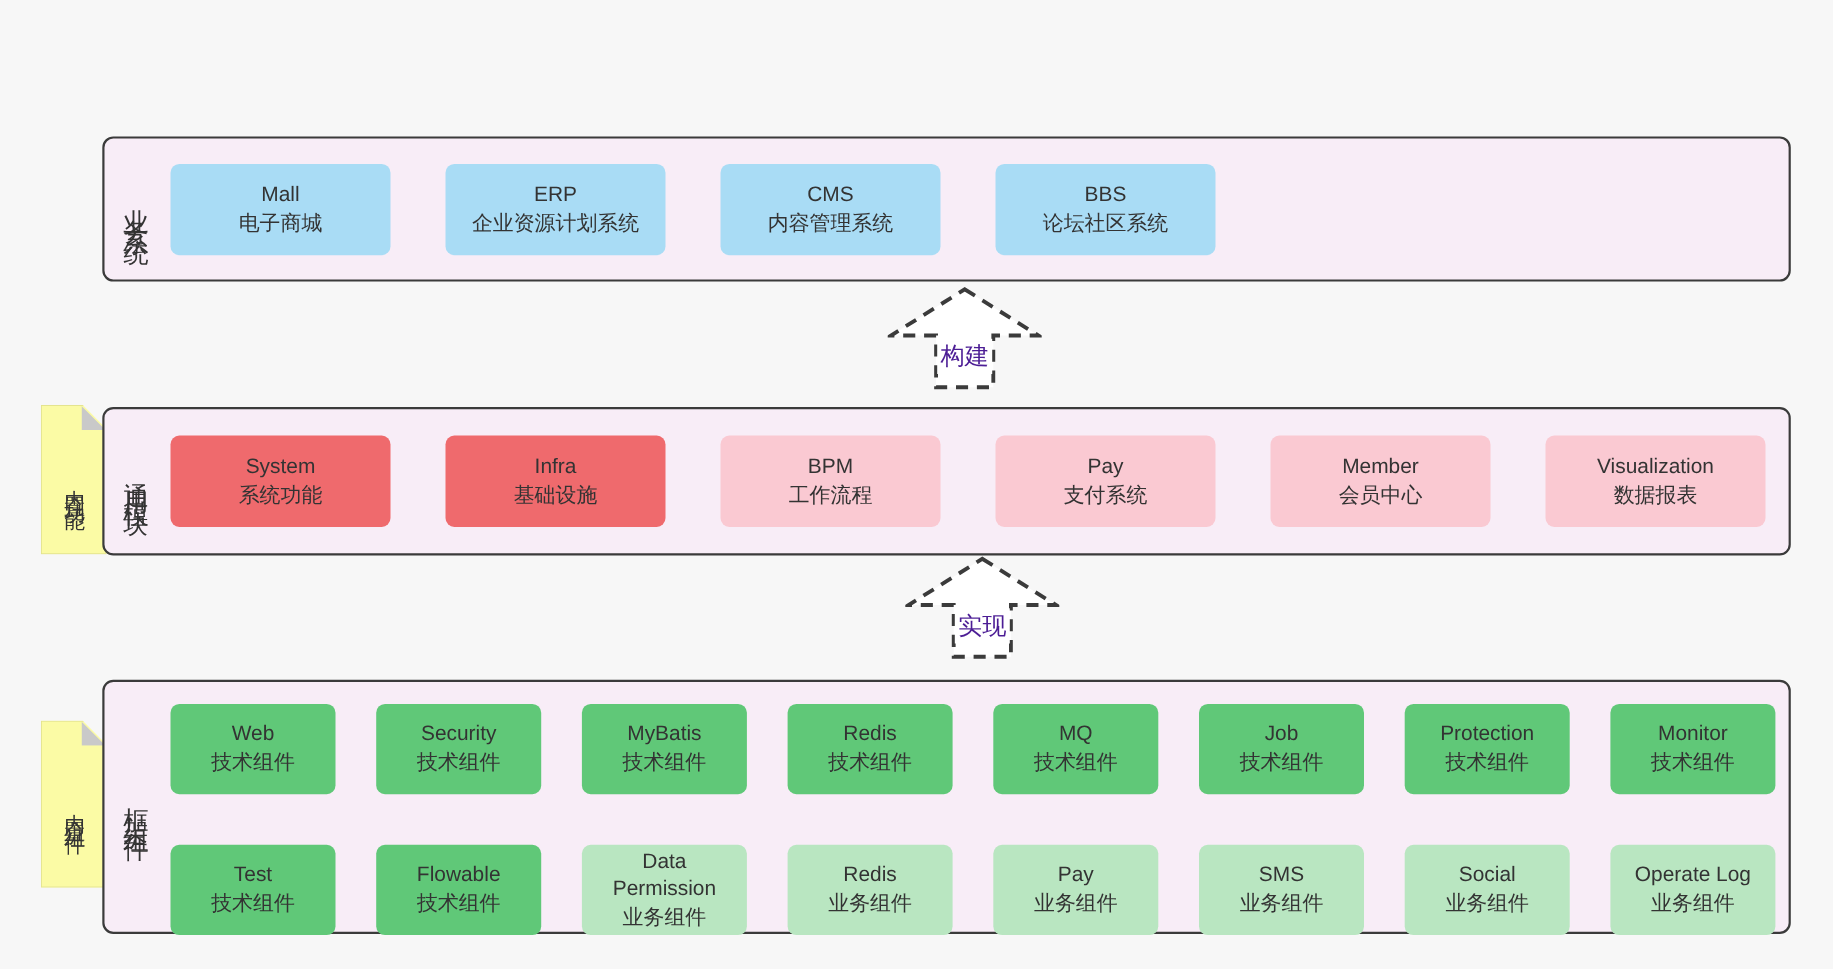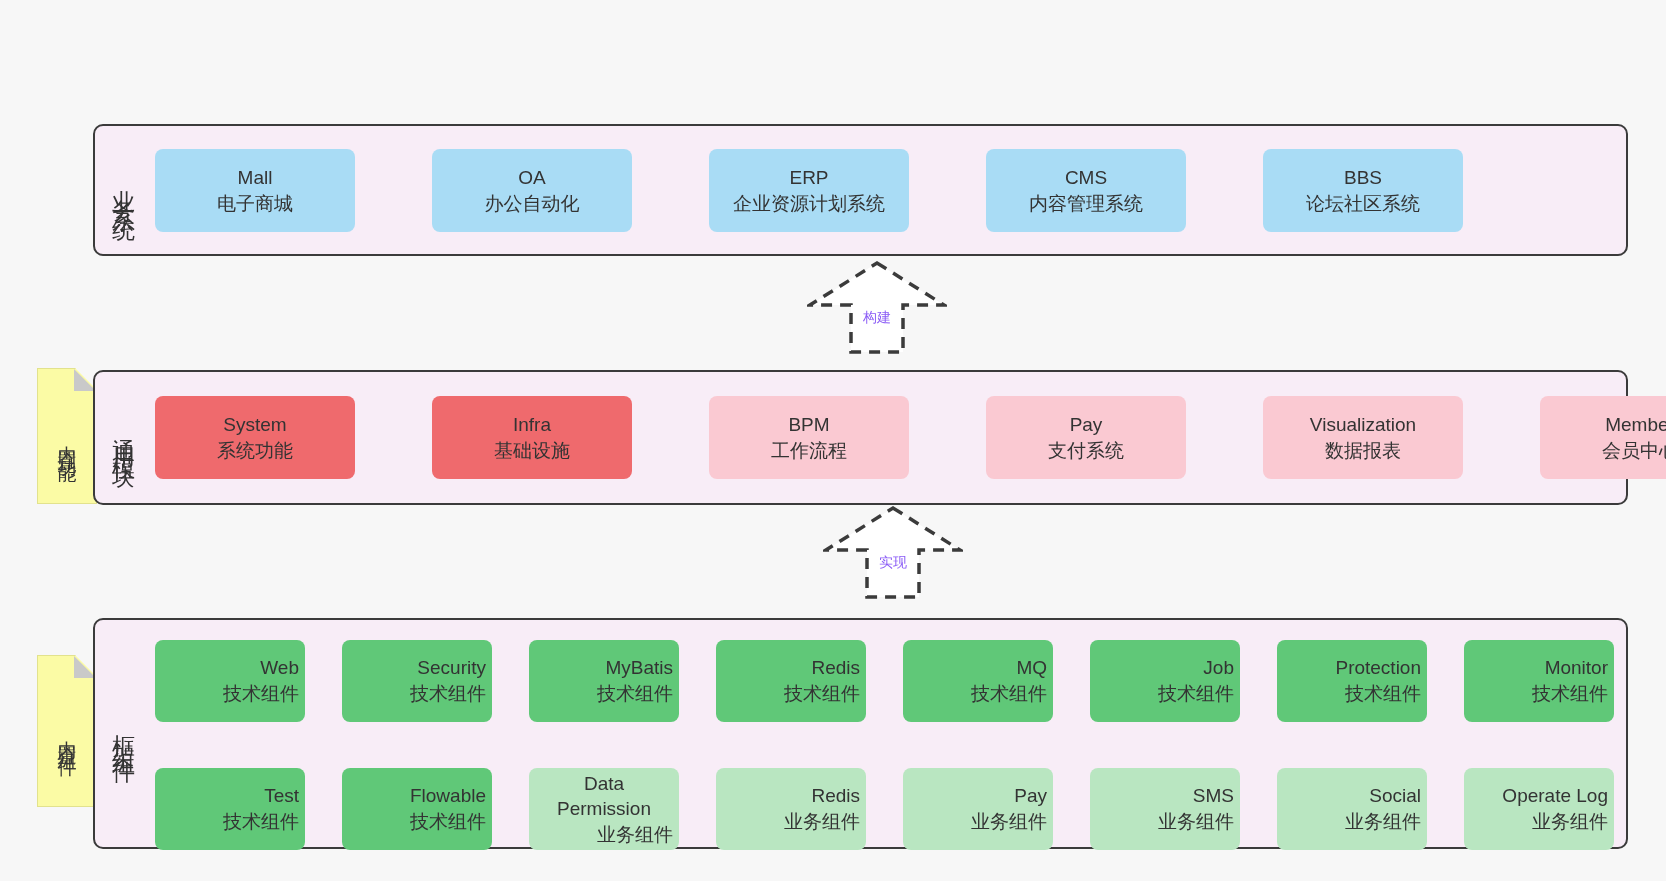--- a/index.html
+++ b/index.html
@@ -34,59 +34,59 @@
     color:#333;
     white-space:nowrap;
   }
 
   
   .box-row{
     position:absolute;
     left:60px;
     display:flex;
   }
-  .row-6{gap:77px;}
+  .row-6{gap:50px;}
   .row-8{gap:37px;}
   .box{
     box-sizing:border-box;
     border-radius:8px;
     display:flex;
     flex-direction:column;
     align-items:center;
     justify-content:center;
     text-align:center;
     font-size:19px;
     line-height:1.35;
     color:#333;
     padding:4px 6px;
   }
   .row-6 .box{width:200px;height:83px;}
-  .row-8 .box{width:150px;height:82px;align-items:flex-end;}
+  .row-8 .box{width:150px;height:82px;}
   .blue{background:#a9dcf5;}
   .red{background:#ef6a6d;}
   .pink{background:#fac9d2;}
   .green{background:#60c878;}
   .lightgreen{background:#b9e6c1;}
 
   
   .arrow{
     position:absolute;
     width:140px;height:95px;
     z-index:2;
   }
   .arrow svg{display:block;width:100%;height:100%;}
   .arrow-label{
     position:absolute;
     left:50%;top:48px;
     transform:translateX(-50%);
     background:#fff;
     padding:1px 3px;
-    font-size:14px;
+    font-size:22px;
     white-space:nowrap;
-    color:#8b5cf6;
+    color:#4c1d95;
   }
 
   
   .note{
     position:absolute;
     left:37px;
     width:58px;
     background:#fbfba5;
     border:1px solid #e2e28d;
     z-index:1;
@@ -126,24 +126,20 @@
   </div>
 
   <div class="band" style="top:124px;height:128px;">
     <div class="band-label">业务系统</div>
     <div class="box-row row-6" style="top:23px;">
       <div class="box blue">
         <span>Mall</span>
         <span>电子商城</span>
       </div>
       <div class="box blue">
-        <span>OA</span>
-        <span>办公自动化</span>
-      </div>
-      <div class="box blue">
         <span>ERP</span>
         <span>企业资源计划系统</span>
       </div>
       <div class="box blue">
         <span>CMS</span>
         <span>内容管理系统</span>
       </div>
       <div class="box blue">
         <span>BBS</span>
         <span>论坛社区系统</span>
@@ -171,26 +167,26 @@
       </div>
       <div class="box pink">
         <span>BPM</span>
         <span>工作流程</span>
       </div>
       <div class="box pink">
         <span>Pay</span>
         <span>支付系统</span>
       </div>
       <div class="box pink">
+        <span>Member</span>
+        <span>会员中心</span>
+      </div>
+      <div class="box pink">
         <span>Visualization</span>
         <span>数据报表</span>
-      </div>
-      <div class="box pink">
-        <span>Member</span>
-        <span>会员中心</span>
       </div>
     </div>
   </div>
 
   <div class="arrow" style="left:823px;top:505px;">
     <svg viewBox="0 0 140 95">
       <polygon points="70,3 137,45 96,45 96,92 44,92 44,45 3,45" fill="#ffffff" stroke="#3b3b3b" stroke-width="3.5" stroke-dasharray="11 8" stroke-linejoin="miter"></polygon>
     </svg>
     <span class="arrow-label">实现</span>
   </div>

